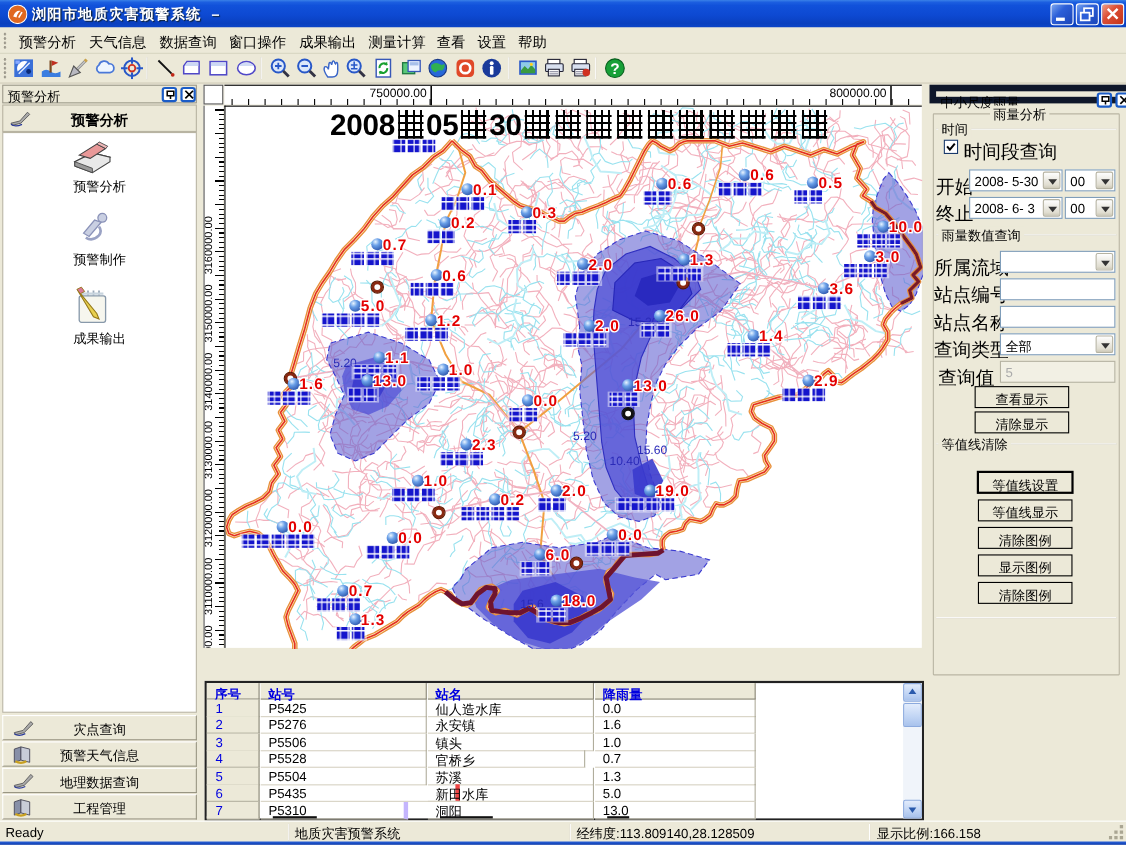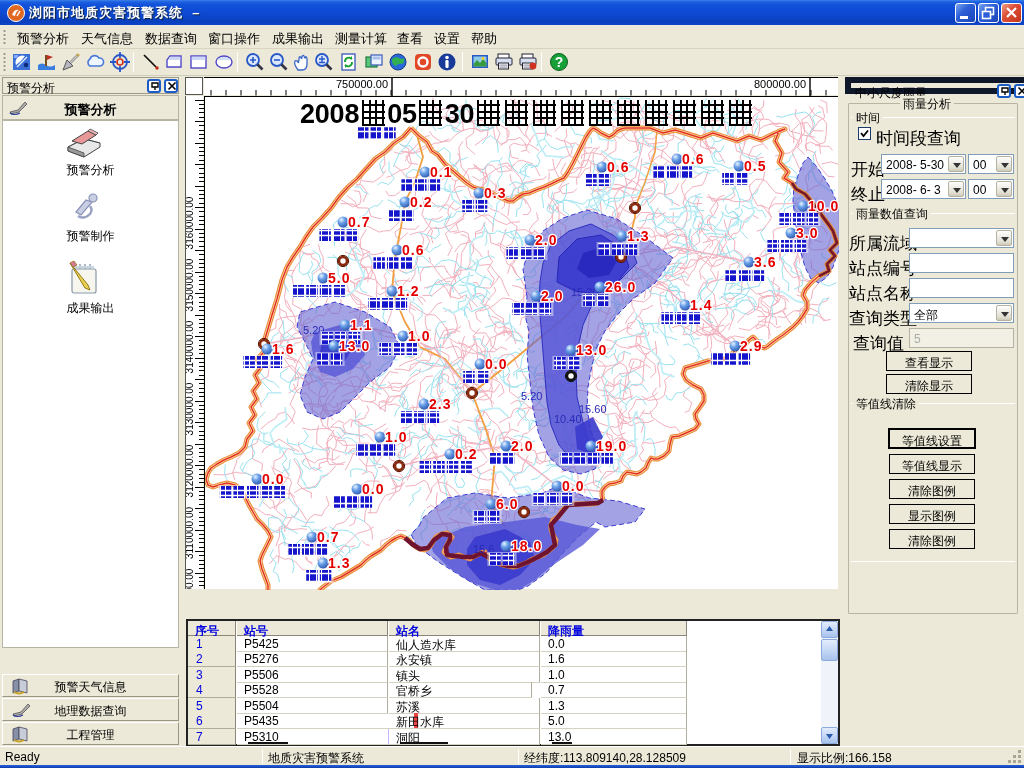--- a/index.html
+++ b/index.html
@@ -225,20 +225,24 @@
     </svg>
 <div class="lplabel" style="top:151px">预警制作</div>
 <svg class="abs" style="left:62px;top:182px" width="38" height="38" viewBox="0 0 38 38">
       <rect x="8" y="10" width="24" height="24" rx="2" fill="#f6f6ee" stroke="#8899aa" stroke-width="1.2"></rect>
       <path d="M11 10 V5 M16 10 V5 M21 10 V5 M26 10 V5" stroke="#99a8b8" stroke-width="1.6"></path>
       <path d="M10 8 L30 8" stroke="#c8d4de" stroke-width="2"></path>
       <path d="M6 4 L24 26 L26 31 L21 29 Z" fill="#e8d050" stroke="#947818" stroke-width="1"></path>
       <path d="M6 4 L10 2 L13 6 L9 8 Z" fill="#d87898" stroke="#947818" stroke-width="0.8"></path>
     </svg>
 <div class="lplabel" style="top:223px">成果输出</div>
+<div class="lbtn" style="top:573px"><svg class="abs" style="left:8px;top:2px" width="20" height="18" viewBox="0 0 20 18">
+        <path d="M2 13 L10 11 L17 3 L19 5 L11 13 L3 15 Z" fill="#aaa" stroke="#555" stroke-width="0.8"></path>
+        <path d="M2 14 Q6 17 12 14" fill="none" stroke="#2a3a9a" stroke-width="1.2"></path>
+      </svg>灾点查询</div>
 <div class="lbtn" style="top:597px"><svg class="abs" style="left:8px;top:2px" width="20" height="18" viewBox="0 0 20 18">
         <path d="M2 4 L8 2 L8 14 L2 16 Z" fill="#8890a8" stroke="#445" stroke-width="0.8"></path>
         <path d="M8 2 L16 4 L16 16 L8 14 Z" fill="#c8ccd8" stroke="#445" stroke-width="0.8"></path>
         <path d="M3 15 Q8 18 13 15" stroke="#c8a020" stroke-width="2" fill="none"></path>
       </svg>预警天气信息</div>
 <div class="lbtn" style="top:621px"><svg class="abs" style="left:8px;top:2px" width="20" height="18" viewBox="0 0 20 18">
         <path d="M2 13 L10 11 L17 3 L19 5 L11 13 L3 15 Z" fill="#aaa" stroke="#555" stroke-width="0.8"></path>
         <path d="M2 14 Q6 17 12 14" fill="none" stroke="#2a3a9a" stroke-width="1.2"></path>
       </svg>地理数据查询</div>
 <div class="lbtn" style="top:645px"><svg class="abs" style="left:8px;top:2px" width="20" height="18" viewBox="0 0 20 18">
@@ -629,21 +633,21 @@
 <div class="cell" style="left:353px;top:61px;width:146px;border-right:1px solid #b0ad9c">0.7</div>
 <div class="rowhdr" style="top:77px">5</div>
 <div class="cell" style="left:49px;top:77px;width:151px;border-right:1px solid #b0ad9c">P5504</div>
 <div class="cell" style="left:201px;top:77px;width:151px;border-right:1px solid #b0ad9c">苏溪</div>
 <div class="cell" style="left:353px;top:77px;width:146px;border-right:1px solid #b0ad9c">1.3</div>
 <div class="rowhdr" style="top:92px">6</div>
 <div class="cell" style="left:49px;top:92px;width:181px;border-right:4px solid #ef4444">P5435</div>
 <div class="cell" style="left:201px;top:92px;width:151px;border-right:1px solid #b0ad9c">新田水库</div>
 <div class="cell" style="left:353px;top:92px;width:146px;border-right:1px solid #b0ad9c">5.0</div>
 <div class="rowhdr" style="top:108px">7</div>
-<div class="cell" style="left:49px;top:108px;width:152px;border-right:1px solid #c4b5fd">P5310</div>
+<div class="cell" style="left:49px;top:108px;width:134px;border-right:4px solid #c4b5fd">P5310</div>
 <div class="cell" style="left:201px;top:108px;width:151px;border-right:1px solid #b0ad9c">洞阳</div>
 <div class="cell" style="left:353px;top:108px;width:146px;border-right:1px solid #b0ad9c">13.0</div>
 <div class="rowhdr" style="top:121px;height:2px;border-bottom:none;padding:0"></div>
 <div class="abs" style="left:60px;top:120.5px;width:40px;height:2.5px;background:#111"></div>
 <div class="abs" style="left:212px;top:120.5px;width:48px;height:2.5px;background:#111"></div>
 <div class="abs" style="left:364px;top:120.5px;width:20px;height:2.5px;background:#111"></div>
 <div class="abs" style="left:633px;top:0;width:17px;height:123px;background:#f0f4fa"></div>
 <div class="abs" style="left:633px;top:0;width:17px;height:17px;background:linear-gradient(180deg,#e2ecfc,#c0d4f4 60%,#a8c2ec);border:1px solid #8caade;border-radius:2px"><svg width="15" height="15">
           <path d="M7.5 4 L11 9 L4 9 Z" fill="#2a5aac"></path>
         </svg></div>

